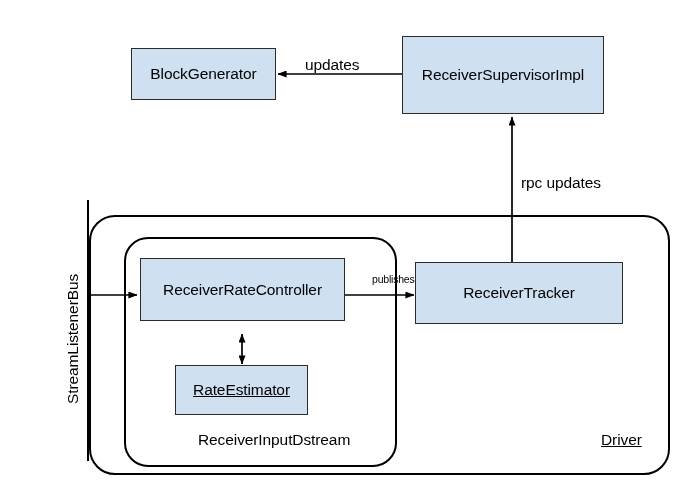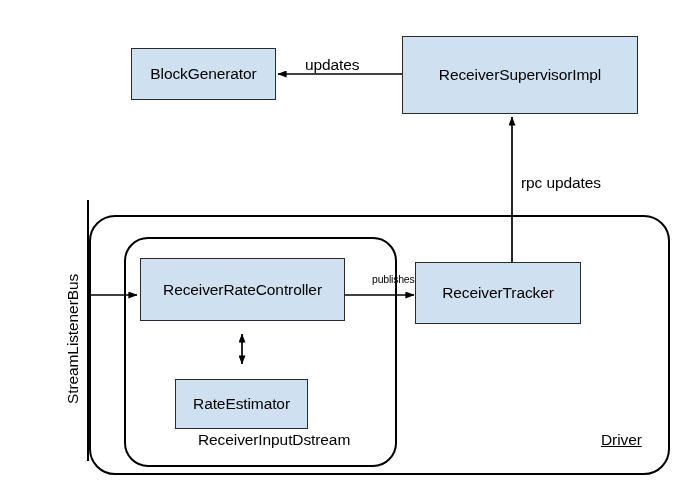--- a/index.html
+++ b/index.html
@@ -106,33 +106,33 @@
   </svg>
 
   <div class="container-box" style="left:89px; top:215px; width:581px; height:260px; border-radius:26px;"></div>
 
   <div class="container-box" style="left:124px; top:237px; width:273px; height:230px; border-radius:24px;"></div>
 
   <div class="node" style="left:131px; top:48px; width:145px; height:52px;">
     <span>BlockGenerator</span>
   </div>
 
-  <div class="node" style="left:402px; top:36px; width:236px; height:78px;">
+  <div class="node" style="left:402px; top:36px; width:202px; height:78px;">
     <span>ReceiverSupervisorImpl</span>
   </div>
 
   <div class="node" style="left:140px; top:258px; width:205px; height:63px;">
     <span>ReceiverRateController</span>
   </div>
 
-  <div class="node" style="left:175px; top:379px; width:133px; height:50px;">
+  <div class="node" style="left:175px; top:365px; width:133px; height:50px;text-decoration:underline;">
     <span>RateEstimator</span>
   </div>
 
-  <div class="node" style="left:415px; top:262px; width:166px; height:62px;">
+  <div class="node" style="left:415px; top:262px; width:208px; height:62px;">
     <span>ReceiverTracker</span>
   </div>
 
   <div class="label" style="left:305px; top:56px;">updates</div>
 
   <div class="label" style="left:521px; top:174px;">rpc updates</div>
 
   <div class="label small" style="left:340px; top:274px;">publishes</div>
 
   <div class="label" style="left:601px; top:431px;text-decoration:underline;">Driver</div>

